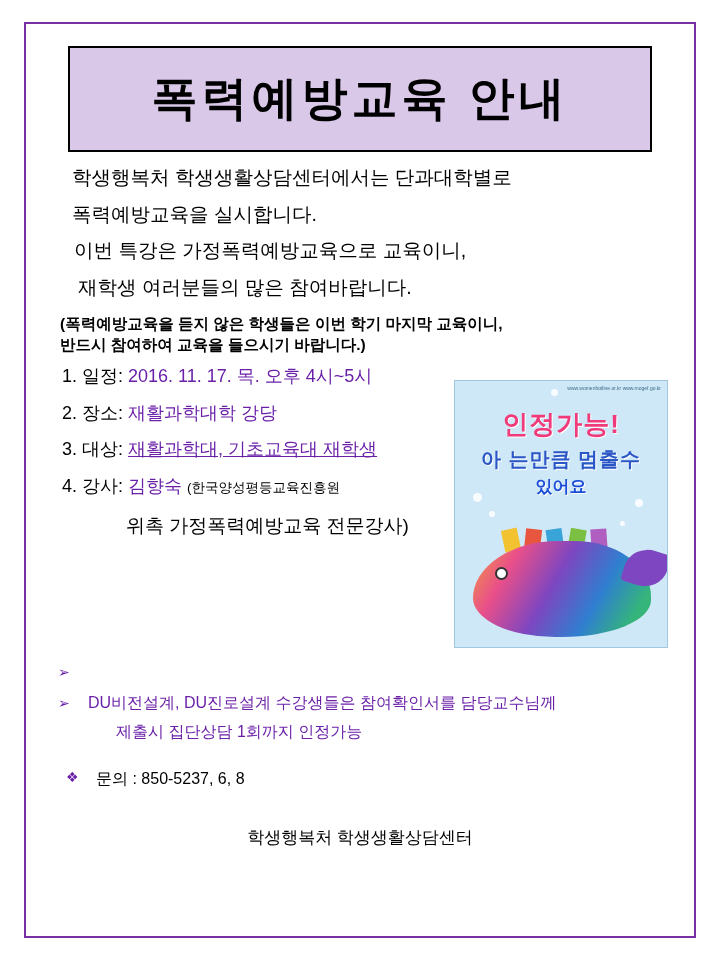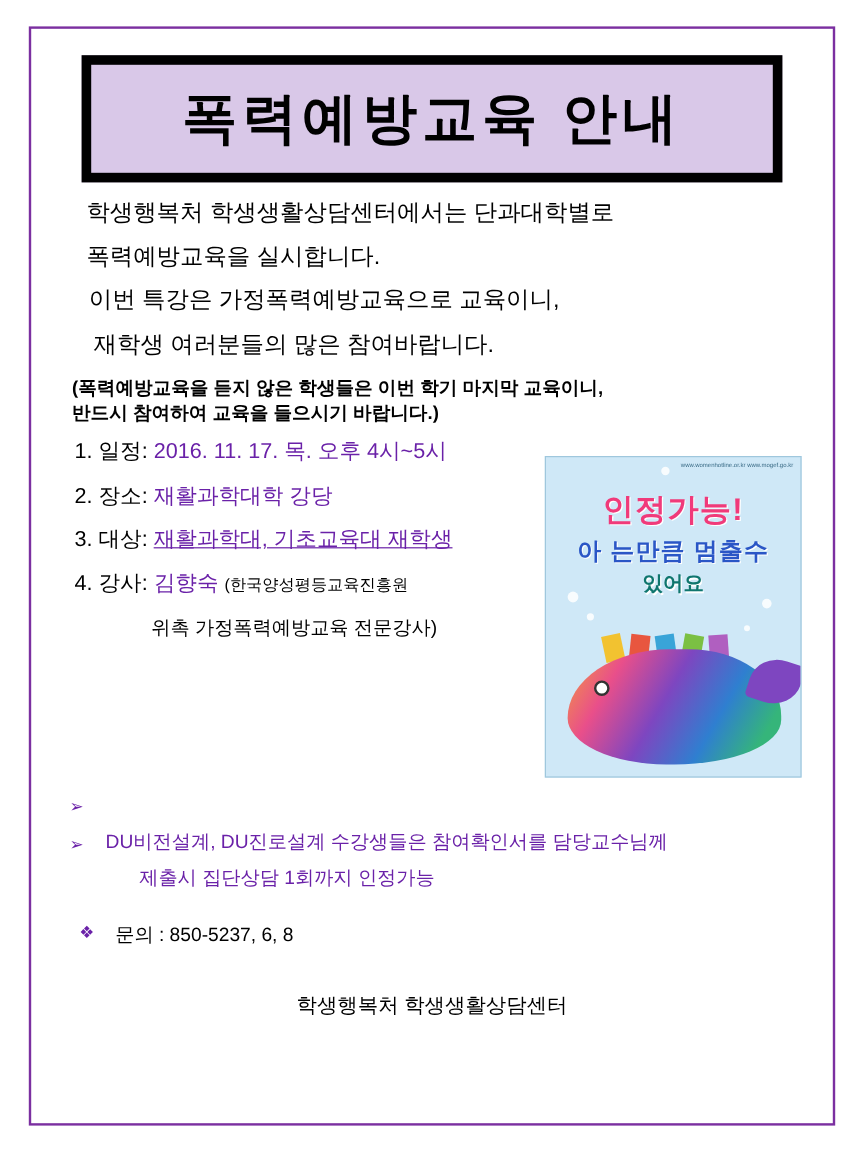--- a/index.html
+++ b/index.html
@@ -34,21 +34,21 @@
     width: 672px;
     height: 916px;
     box-sizing: border-box;
     padding: 18px 26px;
   }
 
   
   .title-box {
     margin: 6px 18px 0 18px;
     background: #d9c8e8;
-    border: 8px solid #000000;
+    border: 2px solid #000000;
     box-sizing: border-box;
     height: 106px;
     display: flex;
     align-items: center;
     justify-content: center;
   }
   .title-text {
     font-family: "Liberation Sans", sans-serif;
     font-size: 46px;
     font-weight: bold;
@@ -98,21 +98,21 @@
     color: #000000;
     margin-bottom: 16px;
     line-height: 1.15;
     white-space: nowrap;
   }
   .num { color: #000000; }
   .purple { color: #6a21a8; }
   .purple-u { color: #6a21a8; text-decoration: underline; text-align: right; }
   .small { font-size: 13.5px; color: #000000; }
   .sub-line {
-    font-size: 16px;
+    font-size: 19px;
     color: #000000;
     padding-left: 64px;
     margin-top: 2px;
     white-space: nowrap;
   }
 
   
   .poster {
     position: absolute;
     right: 2px;
@@ -152,21 +152,21 @@
     font-size: 20px;
     font-weight: bold;
     color: #2a56c6;
     letter-spacing: 1px;
     text-shadow: 1px 1px 0 #ffffff;
   }
   .ph3 {
     margin-top: 2px;
     font-size: 17px;
     font-weight: bold;
-    color: #0f766e;
+    color: #1d4ed8;
     text-shadow: 1px 1px 0 #ffffff;
   }
   .whale {
     position: absolute;
     left: 18px;
     bottom: 10px;
     width: 178px;
     height: 96px;
     background: linear-gradient(120deg,#f3a03a 0%,#e94f8a 22%,#7e46c0 45%,#2f7fd0 68%,#35b57a 88%);
     border-radius: 50% 45% 52% 48% / 62% 60% 40% 42%;

